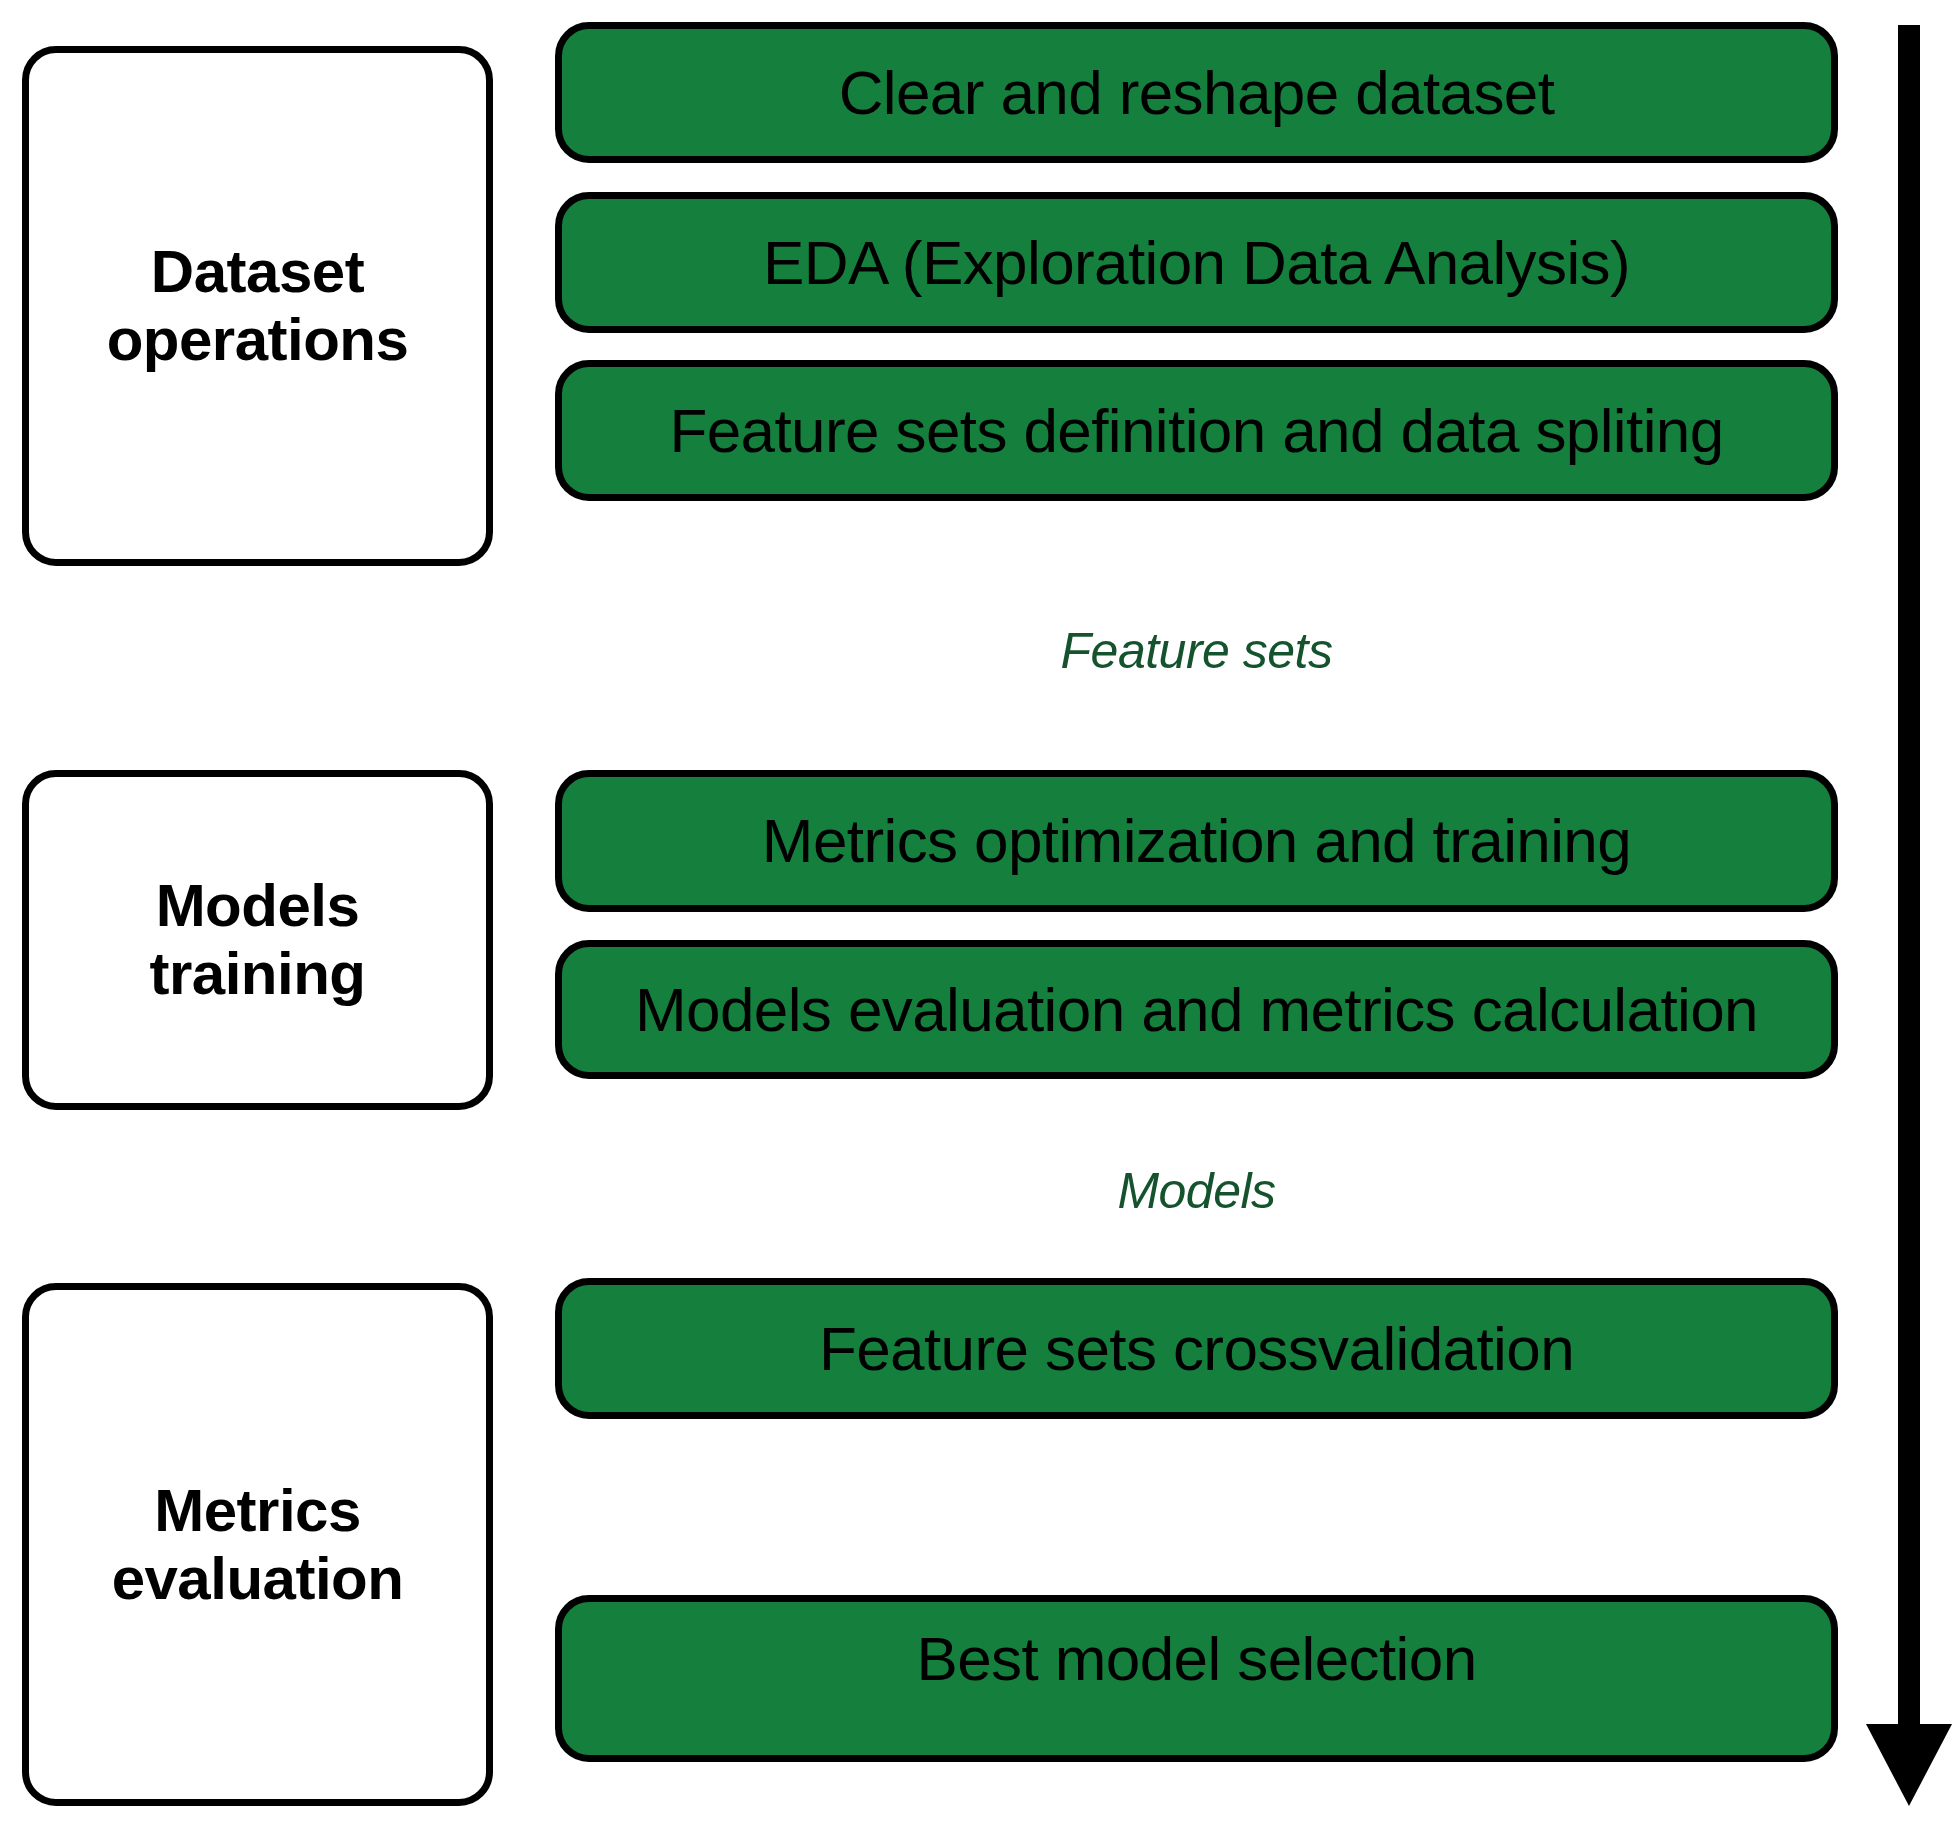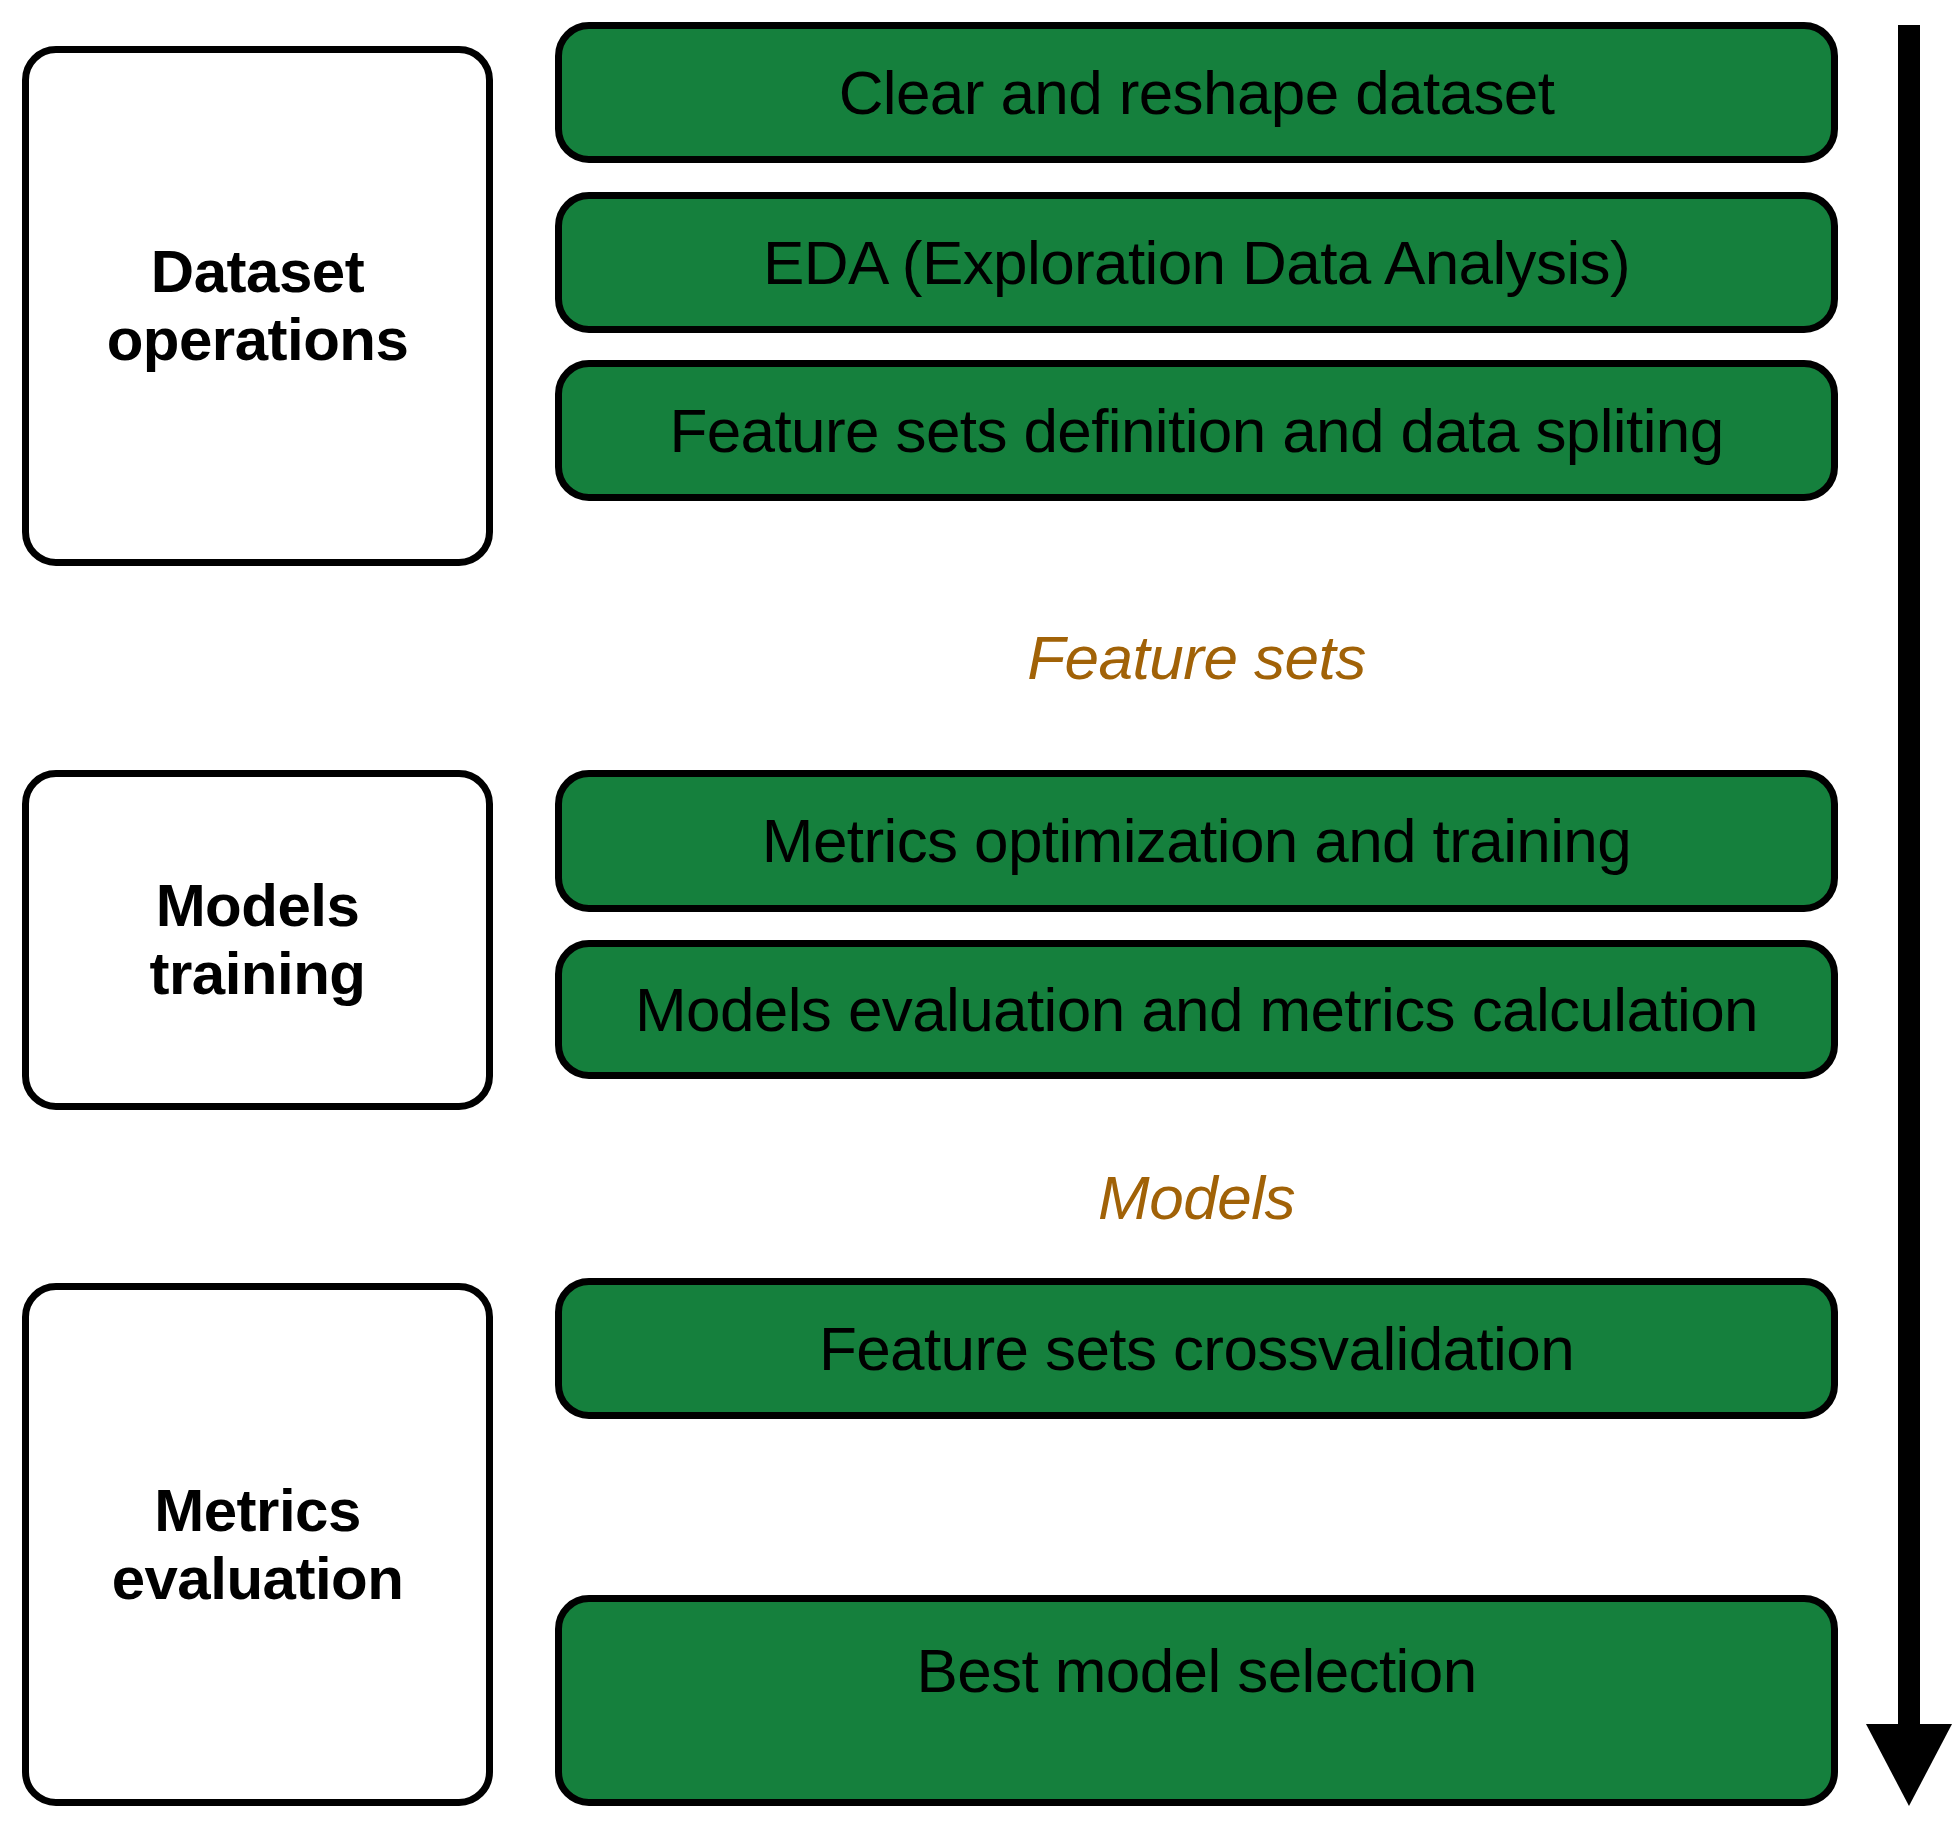--- a/index.html
+++ b/index.html
@@ -51,22 +51,22 @@
     font-weight: normal;
     font-size: 62px;
     line-height: 1.05;
     color: #000000;
     letter-spacing: -0.6px;
     white-space: nowrap;
   }
   .flow-note {
     position: absolute;
     font-style: italic;
-    font-size: 62px;
-    color: #a16207;
+    font-size: 50px;
+    color: #14532d;
     text-align: center;
     letter-spacing: -0.5px;
     white-space: nowrap;
   }
   .arrow-shaft {
     position: absolute;
     background: #000000;
   }
   .arrow-head {
     position: absolute;
@@ -119,21 +119,21 @@
   <div class="stage-box" style="left:22px; top:1283px; width:471px; height:523px;">
     <span class="stage-label">Metrics
 evaluation</span>
   </div>
 
   <div class="step-box" style="left:555px; top:1278px; width:1283px; height:141px;">
     <span class="step-label">Feature sets crossvalidation</span>
   </div>
 
 
-  <div class="step-box" style="left:555px; top:1595px; width:1283px; height:211px; align-items:flex-start; padding-top:36px;">
+  <div class="step-box" style="left:555px; top:1595px; width:1283px; height:167px; align-items:flex-start; padding-top:24px;">
     <span class="step-label">Best model selection</span>
   </div>
 
   <div>
     <div class="arrow-shaft" style="left:1898px; top:25px; width:22px; height:1700px;"></div>
     <div class="arrow-head" style="left:1866px; top:1724px;"></div>
   </div>
 
 </div>
 

